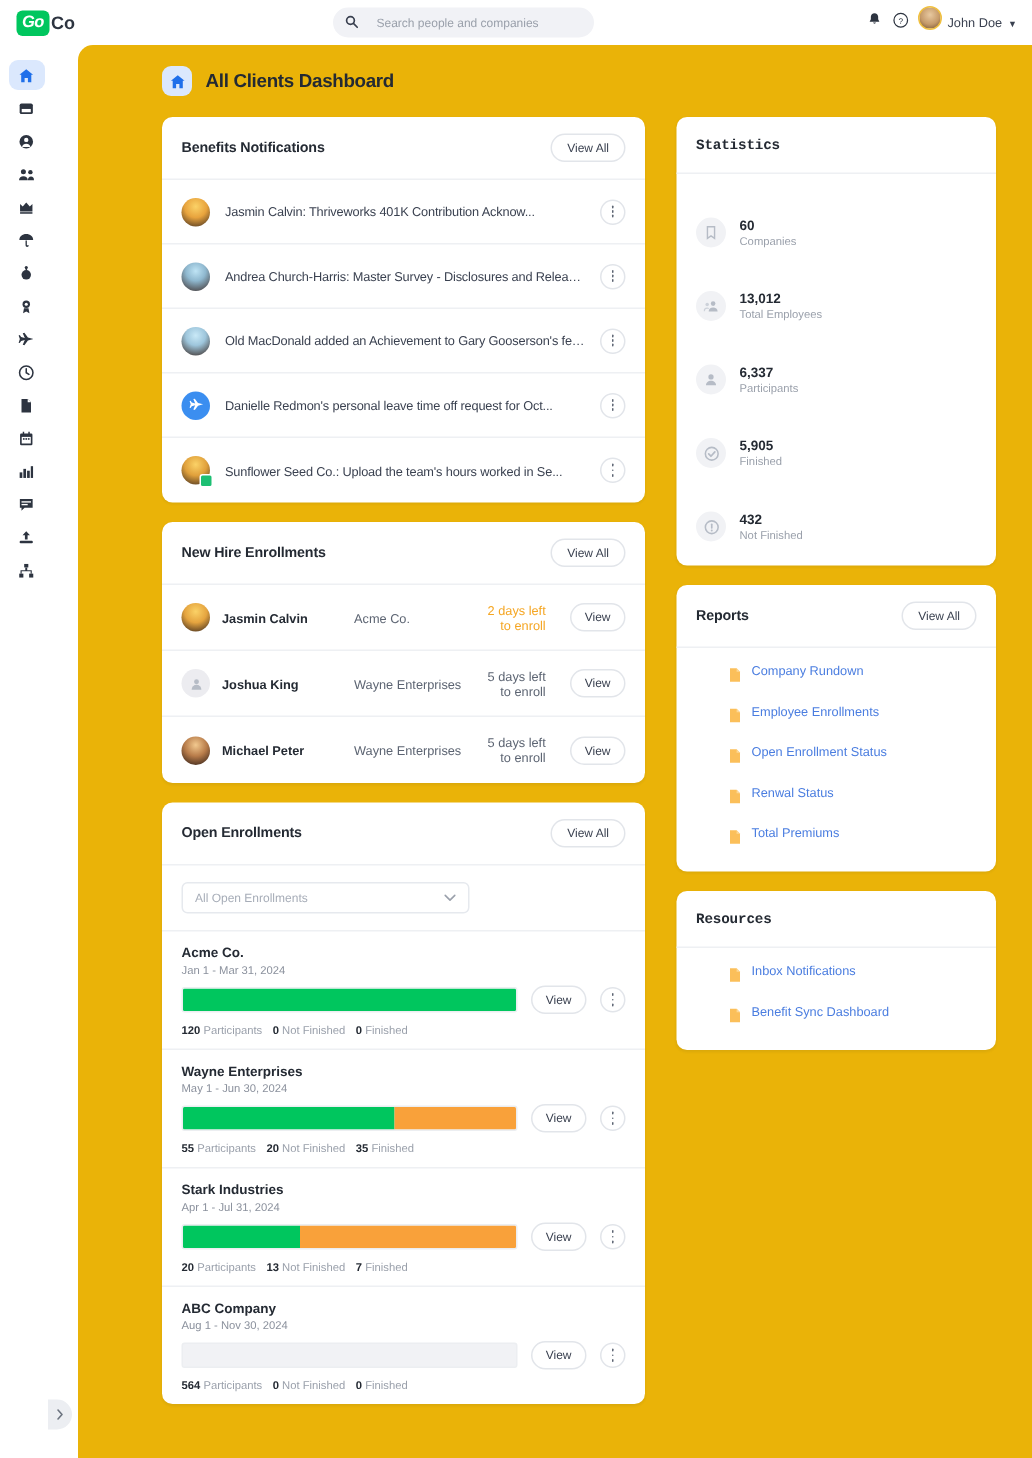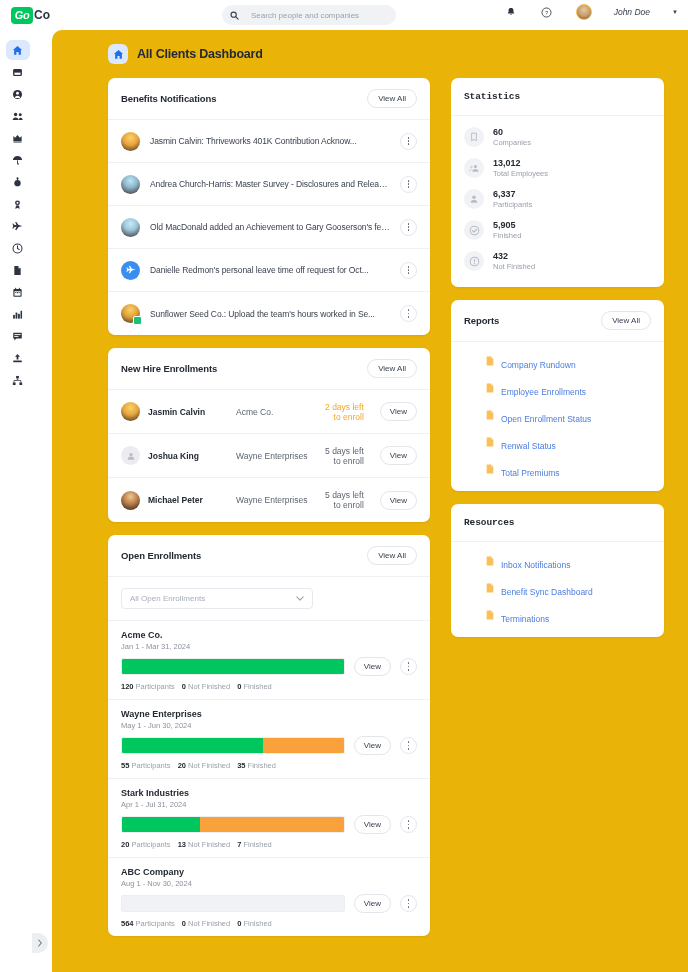--- a/index.html
+++ b/index.html
@@ -24,21 +24,21 @@
   }
   .logo-text { font-size: 12px; font-weight: 600; color: #2d3440; margin-left: 1px; }
 
   .searchbox {
     position: absolute; left: 222px; top: 5px; width: 174px; height: 20px;
     background: #f1f2f6; border-radius: 10px; display: flex; align-items: center;
     padding: 0 8px;
   }
   .searchbox .ph { font-size: 8px; color: #9aa0ab; margin-left: 12px; }
 
-  .topright { position: absolute; right: 10px; top: 4px; display: flex; align-items: center; gap: 22px; font-style: italic; }
+  .topright { position: absolute; right: 10px; top: 4px; display: flex; align-items: flex-end; gap: 4px; }
   .ic-btn { width: 14px; height: 14px; display: flex; align-items: center; justify-content: center; }
   .avatar-top {
     width: 16px; height: 16px; border-radius: 50%;
     background: radial-gradient(circle at 50% 35%, #e8c9a0 0%, #c59a6a 55%, #6b4a2e 100%);
     border: 1px solid #f0c040;
   }
   .username { font-size: 8.5px; color: #3a4150; }
   .caret { font-size: 6px; color: #3a4150; }
 
   
@@ -153,31 +153,31 @@
     flex: 1; height: 17px; border-radius: 2px; background: #f1f2f5;
     display: flex; overflow: hidden; border: 1px solid #eceef1;
   }
   .bar .seg-g { background: #00C65E; height: 100%; }
   .bar .seg-o { background: #F9A13A; height: 100%; }
   .enr-stats { display: flex; gap: 7px; margin-top: 6px; font-size: 7.5px; color: #9aa0ab; }
   .enr-stats b { color: #242a33; font-weight: bold; }
 
   
   .stat-list { padding: 11px 13px 16px 13px; display: flex; flex-direction: column; gap: 11px; }
-  .stat { display: flex; align-items: flex-end; gap: 9px; }
+  .stat { display: flex; align-items: flex-end; gap: 9px; margin-top: 18px; }
   .stat-ic {
     width: 20px; height: 20px; border-radius: 50%; background: #f1f2f5; flex: none;
     display: flex; align-items: center; justify-content: center;
   }
   .stat-val { font-size: 9px; font-weight: bold; color: #242a33; }
   .stat-lab { font-size: 7.5px; color: #9aa0ab; margin-top: 1px; }
 
   
   .link-list { padding: 10px 13px 13px 13px; display: flex; flex-direction: column; gap: 9px; }
-  .link-row { display: flex; align-items: flex-end; gap: 7px; padding-left: 22px; }
+  .link-row { display: flex; align-items: flex-start; gap: 7px; padding-left: 22px; }
   .link-row a { font-size: 8.5px; color: #4a7de0; text-decoration: none; }
   .doc-ic { flex: none; }
 </style>
 </head>
 <body>
 
 <div class="topbar">
   <div class="logo">
     <div class="logo-mark">Go</div>
     <div class="logo-text">Co</div>
@@ -675,25 +675,18 @@
                 </svg></span>
             <a href="#">Inbox Notifications</a>
           </div>
           <div class="link-row">
             <span class="doc-ic"><svg width="8" height="10" viewBox="0 0 12 15">
                   <path d="M1 .8h6.6L11 4.2v10H1z" fill="#fbbf5a"></path>
                   <path d="M7.6.8v3.4H11z" fill="#fdd999"></path>
                 </svg></span>
             <a href="#">Benefit Sync Dashboard</a>
           </div>
-          <div class="link-row">
-            <span class="doc-ic"><svg width="8" height="10" viewBox="0 0 12 15">
-                  <path d="M1 .8h6.6L11 4.2v10H1z" fill="#fbbf5a"></path>
-                  <path d="M7.6.8v3.4H11z" fill="#fdd999"></path>
-                </svg></span>
-            <a href="#">Terminations</a>
-          </div>
         </div>
       </div>
 
     </div>
   </div>
 </div>
 
 </body></html>

